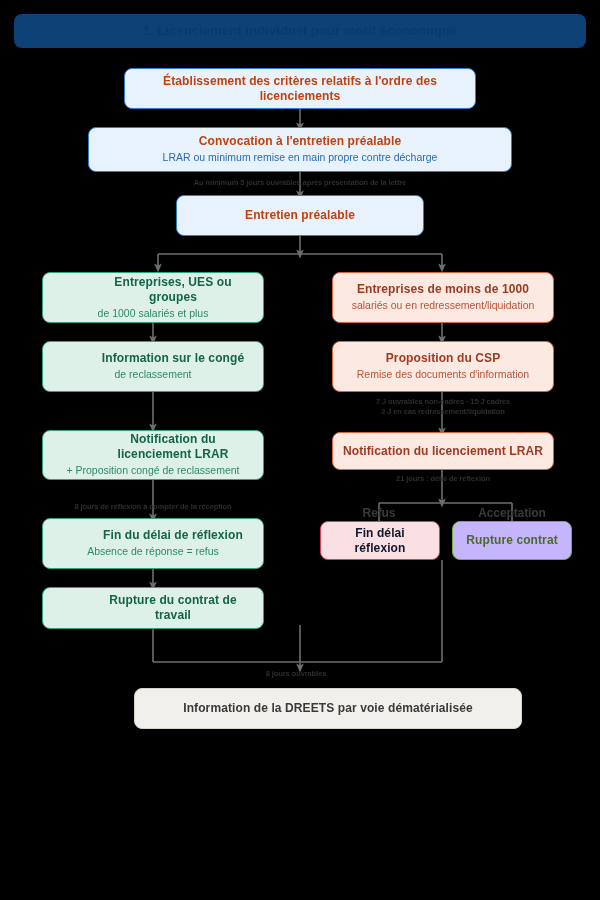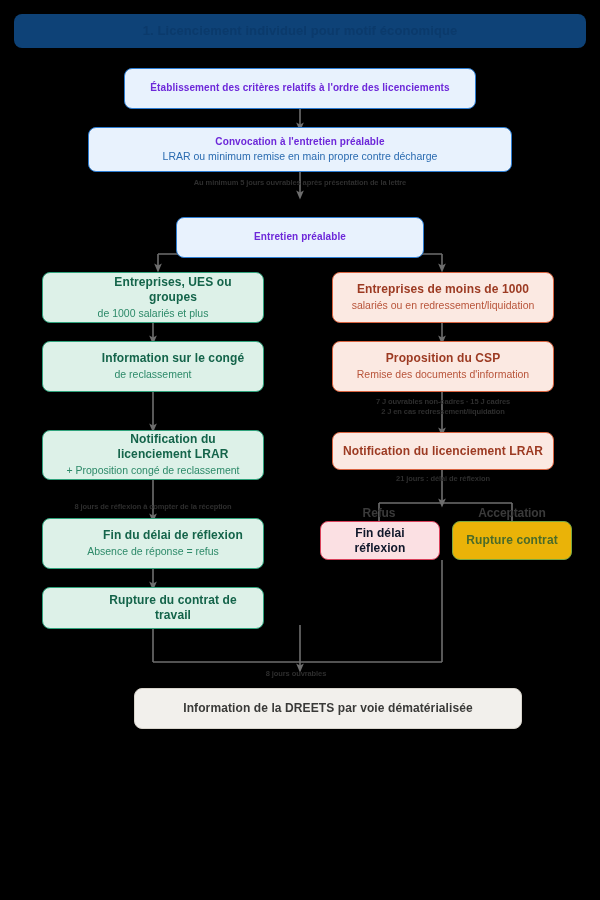--- a/index.html
+++ b/index.html
@@ -56,21 +56,21 @@
     box-shadow: 0 1px 2px rgba(0,0,0,0.35);
   }
   .banner .title { color: #0b3a6b; font-size: 13px; }
 
   
   .blue {
     background: #e8f2fd;
     border: 1.4px solid #2d7dd2;
     color: #1a4f8a;
   }
-  .blue .title { color: #6d28d9; font-size: 10px; }
+  .blue .title { color: #c2410c; font-size: 12px; }
   .blue .sub { color: #2a6bb0; font-size: 10.5px; }
 
   
   .green {
     background: #ddf1e8;
     border: 1.4px solid #2fa37c;
     color: #15654a;
   }
   .green .title { color: #14644a; font-size: 12px; padding-left: 40px; }
   .green .sub { color: #2d8a69; font-size: 10.5px; }
@@ -87,21 +87,21 @@
   
   .pink {
     background: #fbe0e3;
     border: 1.4px solid #d9405a;
     color: #b02038;
   }
   .pink .title { color: #0f172a; font-size: 12px; }
 
   
   .olive {
-    background: #eab308;
+    background: #c4b5fd;
     border: 1.4px solid #7aa842;
     color: #4c6b28;
   }
   .olive .title { color: #4a6b2a; font-size: 12px; }
 
   
   .beige {
     background: #f2f0ec;
     border: 1.2px solid #d8d4cc;
     color: #3a3a38;
@@ -180,21 +180,21 @@
 
   <div class="node blue" style="left:88px; top:127px; width:424px; height:45px;">
     <span class="title">Convocation à l'entretien préalable</span>
     <span class="sub">LRAR ou minimum remise en main propre contre décharge</span>
   </div>
 
   <div class="edge-label" style="left:0px; top:178px; width:600px;">
     <span>Au minimum 5 jours ouvrables après présentation de la lettre</span>
   </div>
 
-  <div class="node blue" style="left:176px; top:195px; width:248px; height:41px;margin-top:22px;">
+  <div class="node blue" style="left:176px; top:195px; width:248px; height:41px;">
     <span class="title">Entretien préalable</span>
   </div>
 
   <div class="node green" style="left:42px; top:272px; width:222px; height:51px;">
     <span class="title">Entreprises, UES ou groupes</span>
     <span class="sub">de 1000 salariés et plus</span>
   </div>
 
   <div class="node salmon" style="left:332px; top:272px; width:222px; height:51px;">
     <span class="title">Entreprises de moins de 1000</span>

